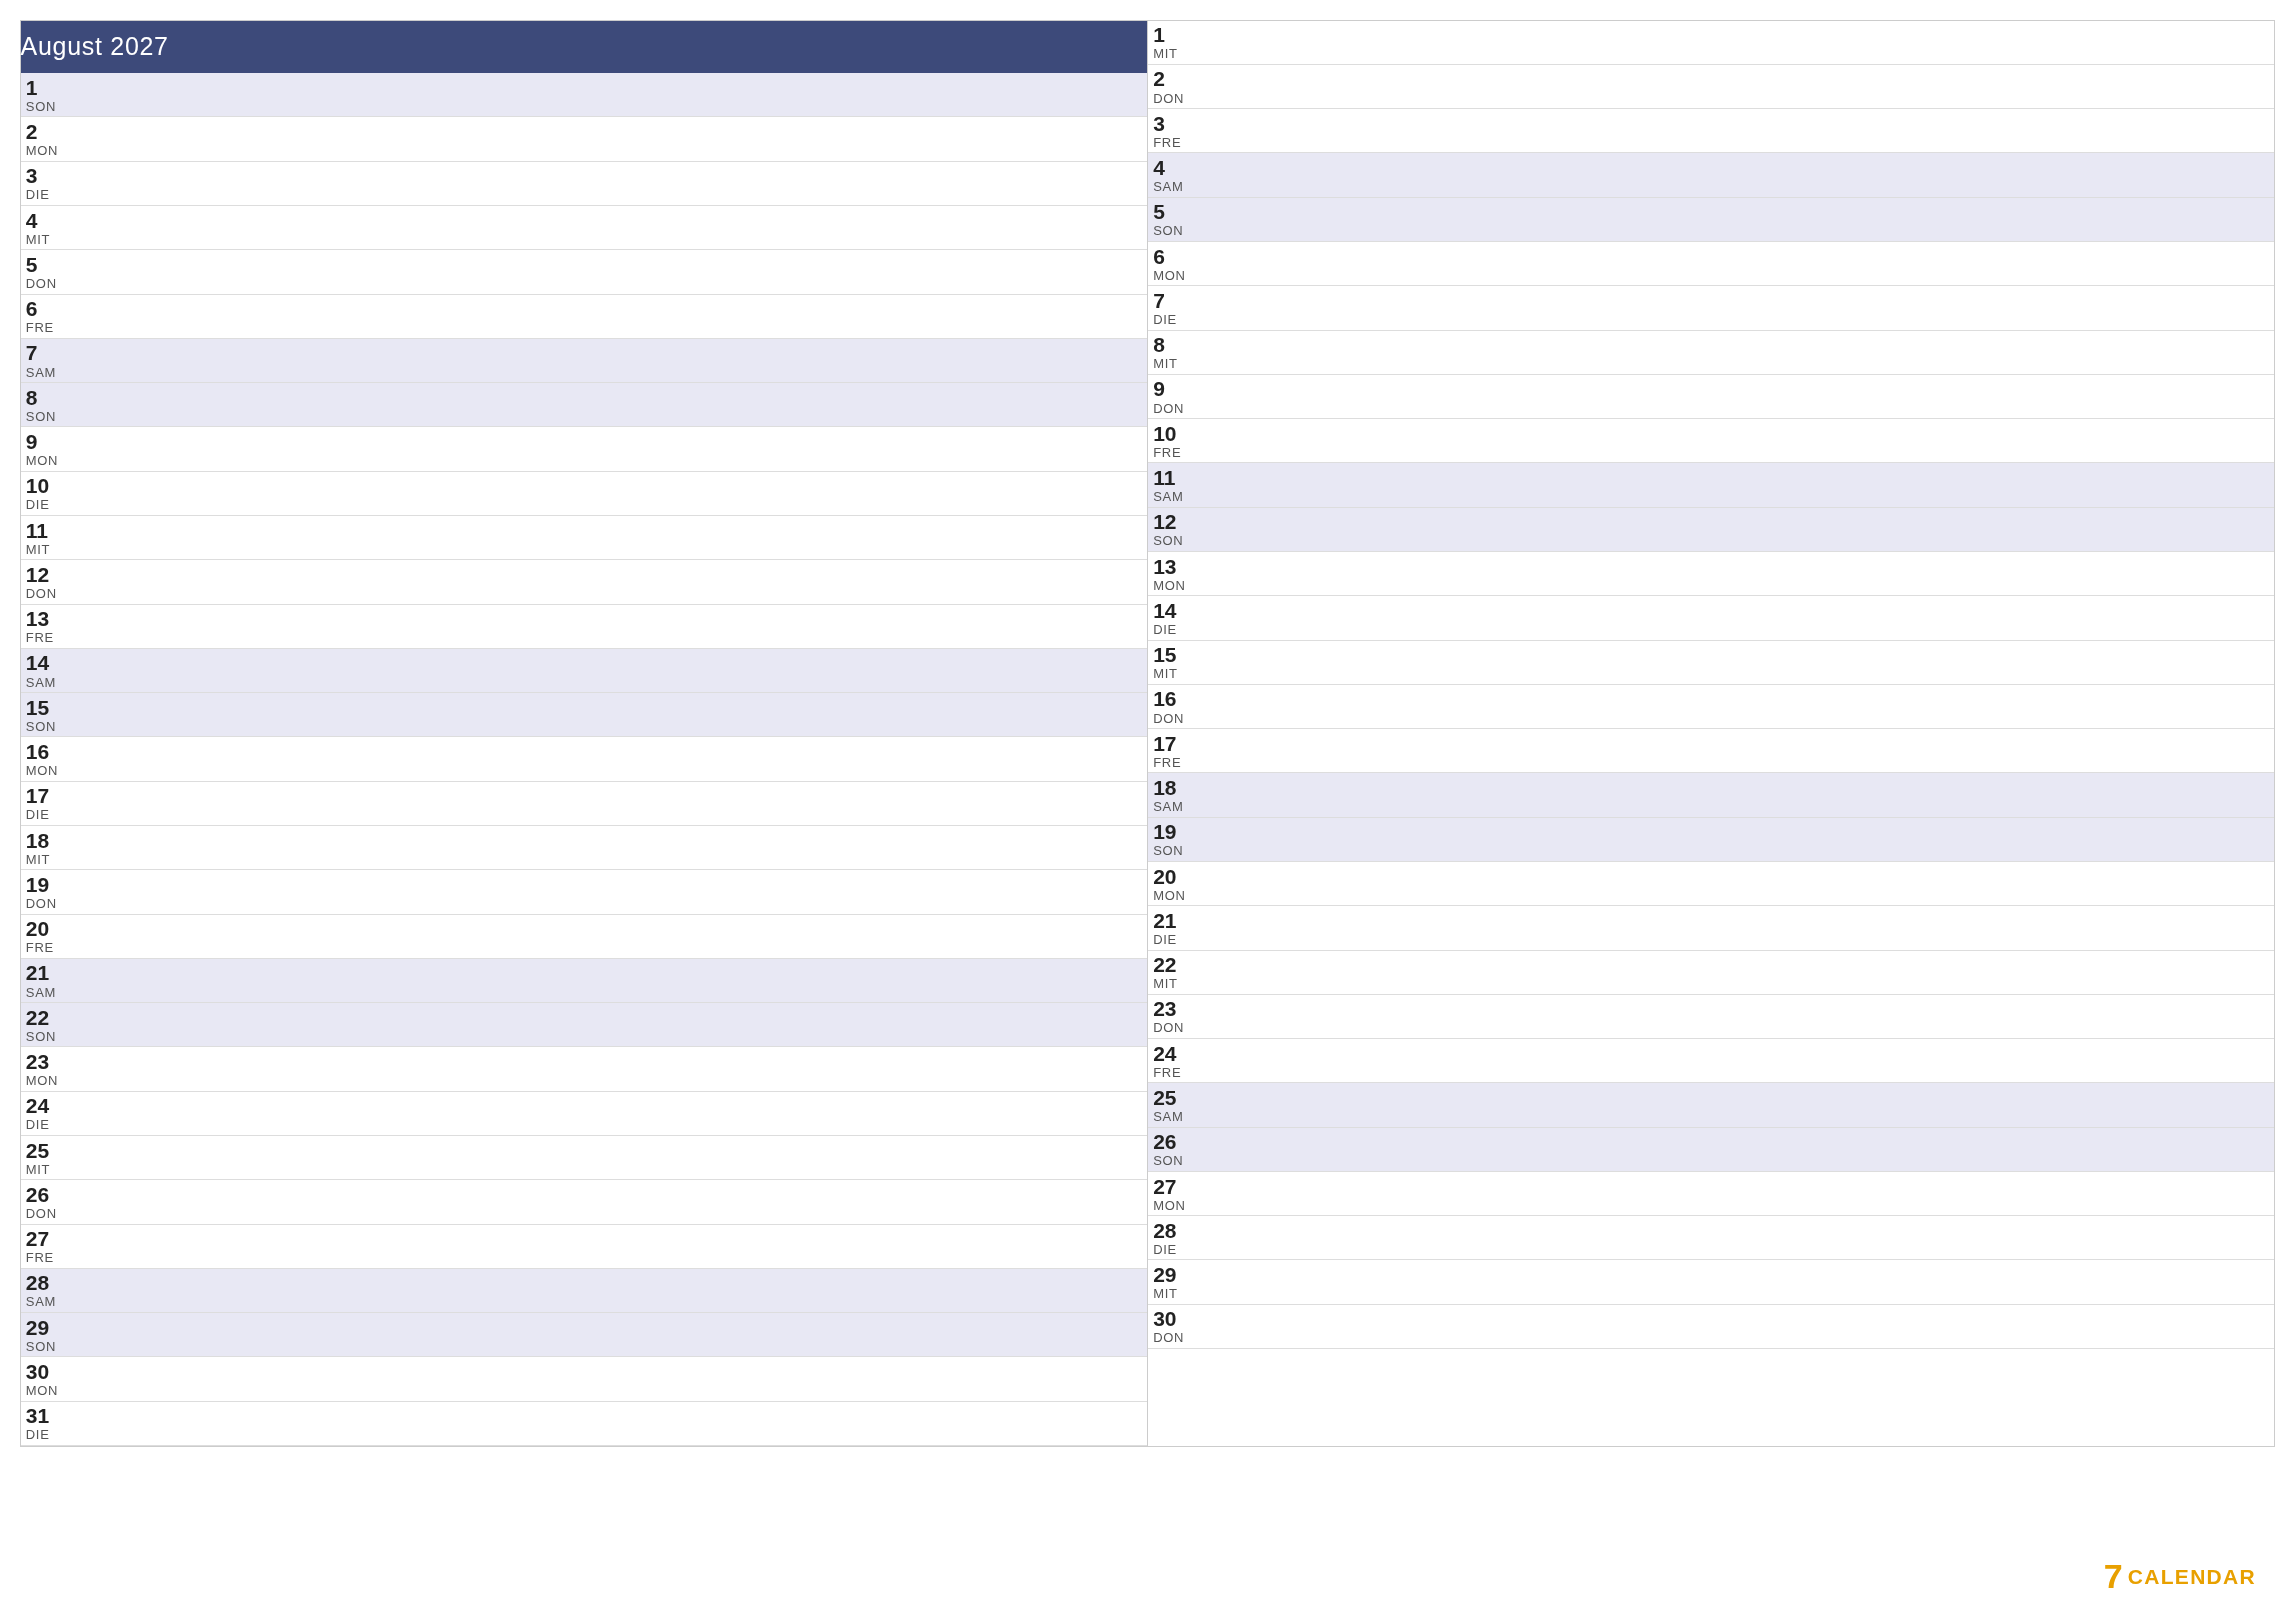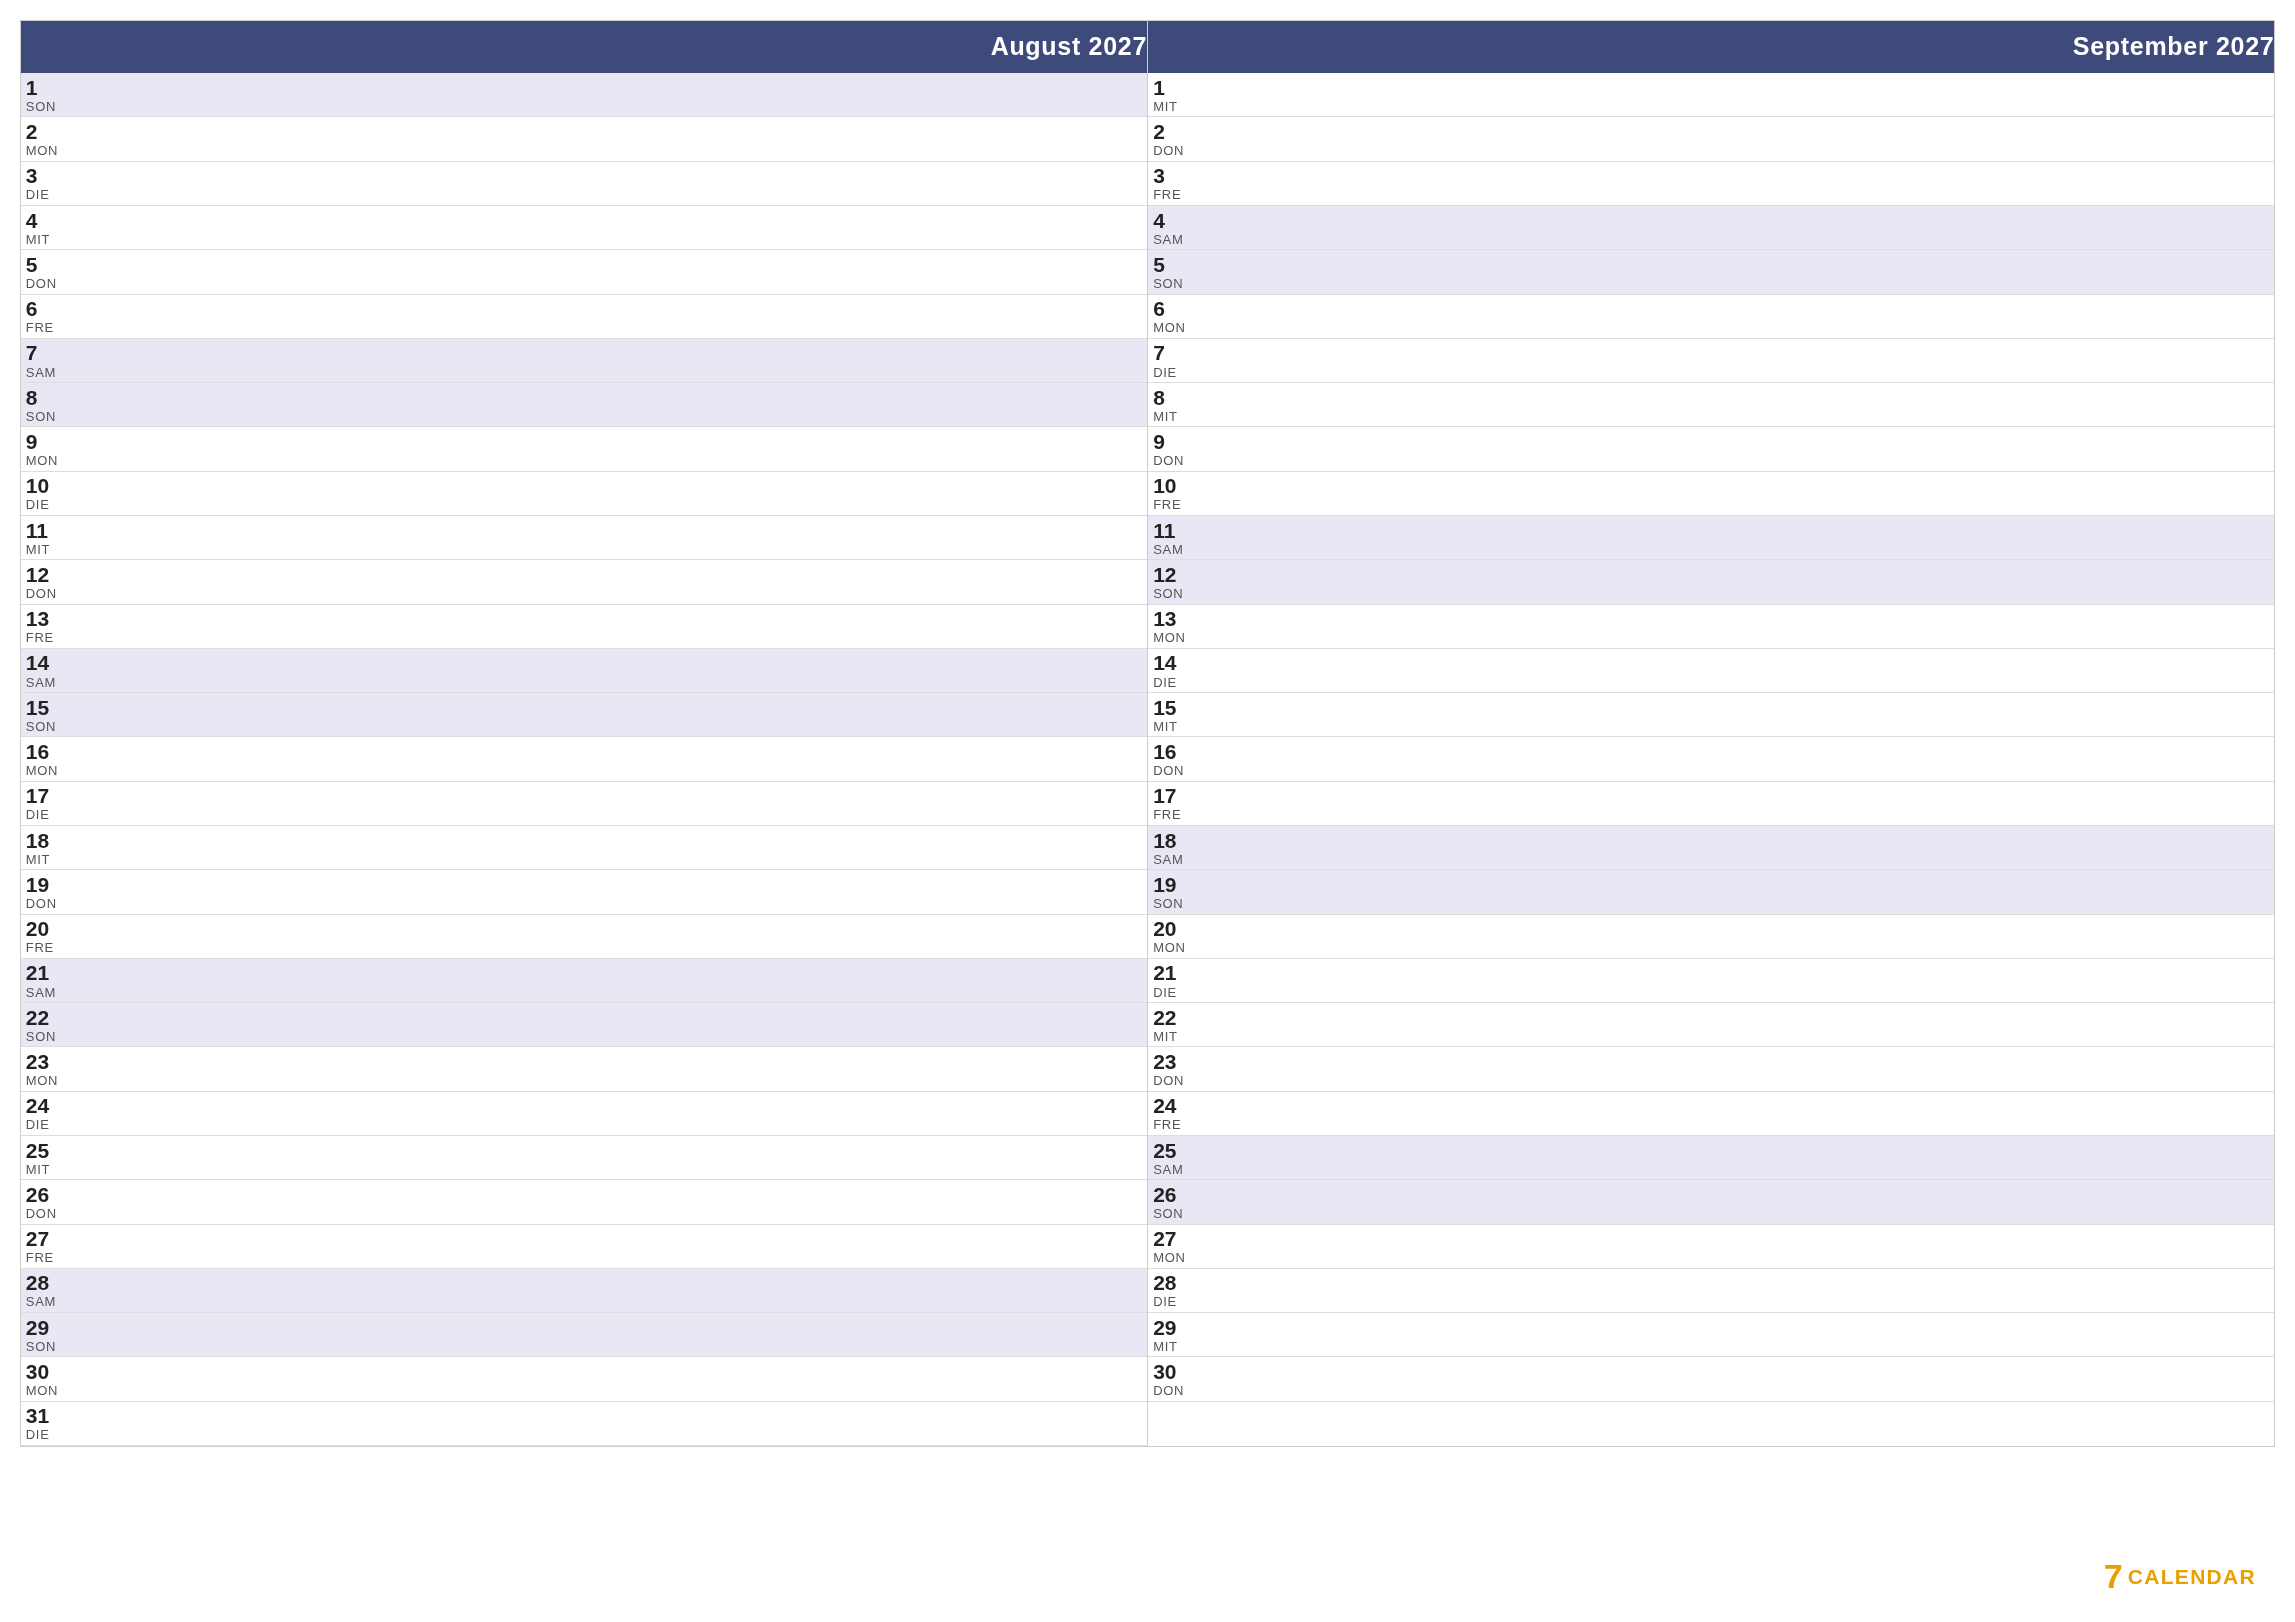--- a/index.html
+++ b/index.html
@@ -18,24 +18,24 @@
     .month-column {
       flex: 1;
       border-right: 0.7px solid #ccc;
     }
     .month-column:last-child {
       border-right: none;
     }
     .month-header {
       background: #3d4a7a;
       color: #fff;
-      text-align: right;
+      text-align: left;
       padding: 11.8px 0;
       font-size: 25px;
-      font-weight: bold;
+      font-weight: normal;
       letter-spacing: 0.7px;
     }
     .day-row {
       display: flex;
       flex-direction: column;
       border-bottom: 0.7px solid #ddd;
       min-height: 41px;
       padding: 2.6px 5.2px;
       position: relative;
     }
@@ -202,21 +202,20 @@
       <div class="day-row weekday">
         <div class="day-number">30</div>
         <div class="day-name">MON</div>
       </div>
       <div class="day-row weekday">
         <div class="day-number">31</div>
         <div class="day-name">DIE</div>
       </div>
     </div>
     <div class="month-column">
-      <div class="month-header">September 2027</div>
       <div class="day-row weekday">
         <div class="day-number">1</div>
         <div class="day-name">MIT</div>
       </div>
       <div class="day-row weekday">
         <div class="day-number">2</div>
         <div class="day-name">DON</div>
       </div>
       <div class="day-row weekday">
         <div class="day-number">3</div>

